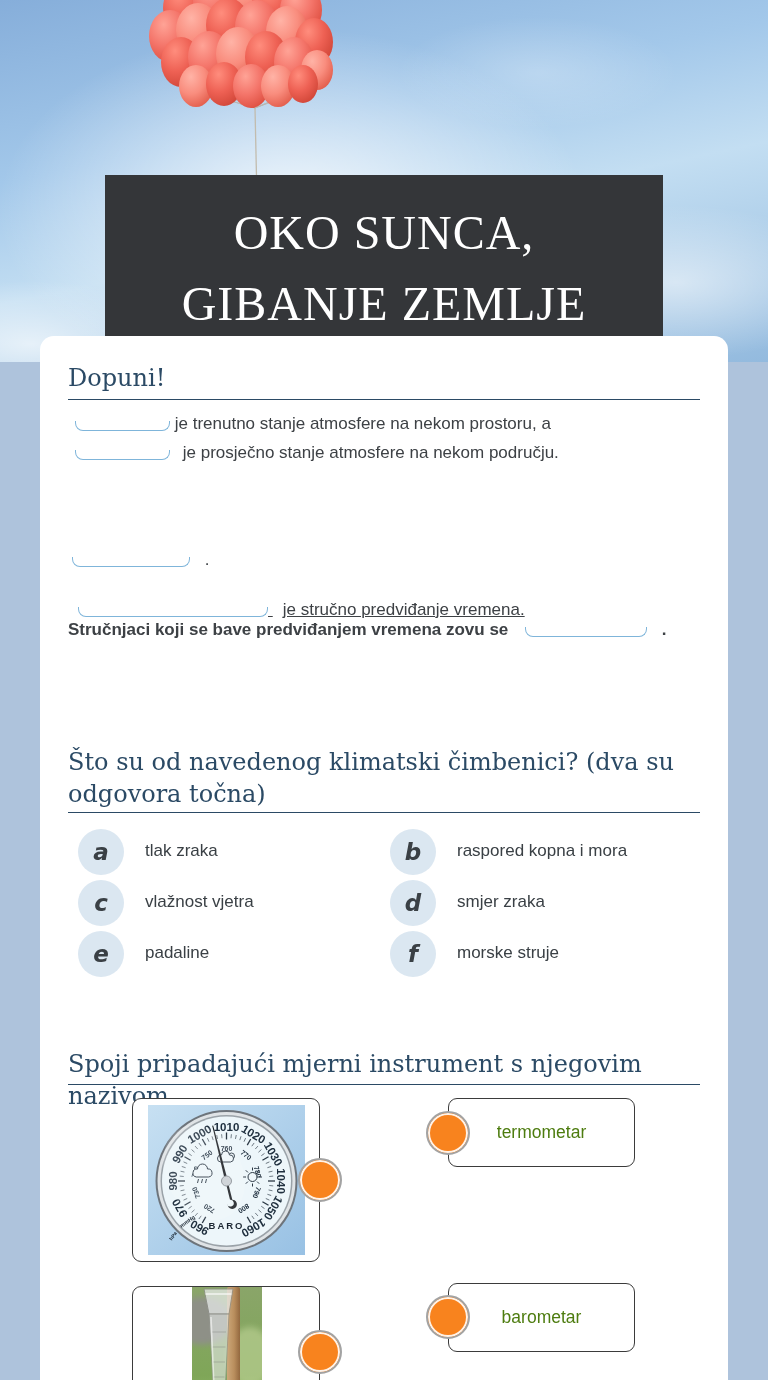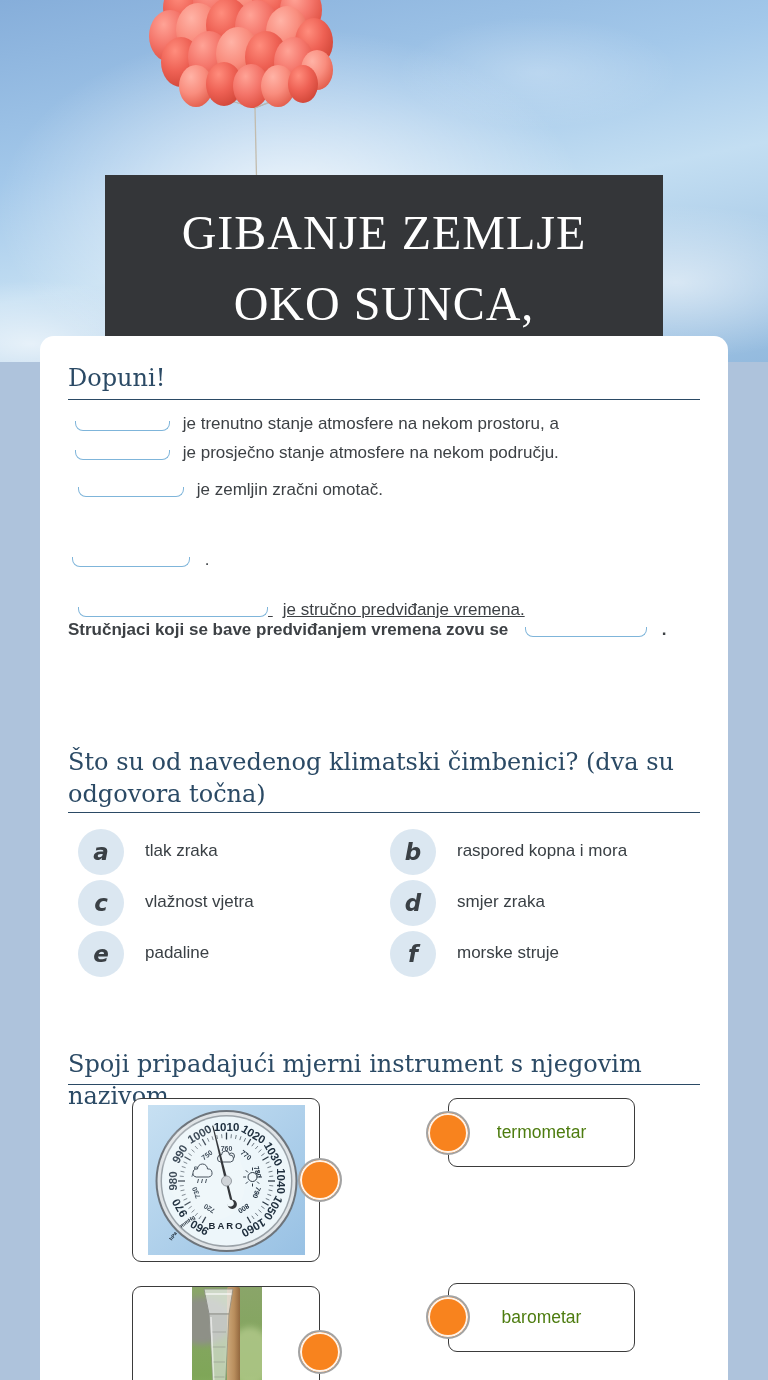--- a/index.html
+++ b/index.html
@@ -124,40 +124,36 @@
     <ellipse cx="317" cy="70" rx="16" ry="20" fill="url(#bal3)"></ellipse>
     <ellipse cx="196" cy="86" rx="17" ry="21" fill="url(#bal3)"></ellipse>
     <ellipse cx="224" cy="84" rx="18" ry="22" fill="url(#bal2)"></ellipse>
     <ellipse cx="251" cy="86" rx="18" ry="22" fill="url(#bal1)"></ellipse>
     <ellipse cx="278" cy="86" rx="17" ry="21" fill="url(#bal3)"></ellipse>
     <ellipse cx="303" cy="84" rx="15" ry="19" fill="url(#bal2)"></ellipse>
   </g>
 </svg>
 
 <div class="banner">
+  <div class="line">OKO SUNCA,</div>
   <div class="line">GIBANJE ZEMLJE</div>
-  <div class="line">OKO SUNCA,</div>
 </div>
 
 <div class="card">
 
   <div class="h-serif" style="left:28px; top:26px;">Dopuni!</div>
   <div class="rule" style="top:63px;"></div>
 
   <div class="fill-row" style="left:35px; top:78px;">
     <span class="blank" style="width:95px;"></span>
-    <span style="margin-left:8px;">je trenutno stanje atmosfere na nekom prostoru, a</span>
+    <span style="">je trenutno stanje atmosfere na nekom prostoru, a</span>
   </div>
   <div class="fill-row" style="left:35px; top:107px;">
     <span class="blank" style="width:95px;"></span>
     <span style="margin-left:8px;">je prosječno stanje atmosfere na nekom području.</span>
-  </div>
-  <div class="fill-row" style="left:38px; top:144px;">
-    <span class="blank" style="width:106px;"></span>
-    <span style="margin-left:8px;">je zemljin zračni omotač.</span>
   </div>
   <div class="fill-row" style="left:32px; top:214px;">
     <span class="blank" style="width:118px;"></span>
     <span style="margin-left:10px;">.</span>
   </div>
   <div class="fill-row" style="left:38px; top:264px;text-decoration:underline;">
     <span class="blank" style="width:190px;"></span>
     <span style="margin-left:10px;">je stručno predviđanje vremena.</span>
   </div>
   <div class="fill-row" style="left:28px; top:284px;font-weight:bold;">

